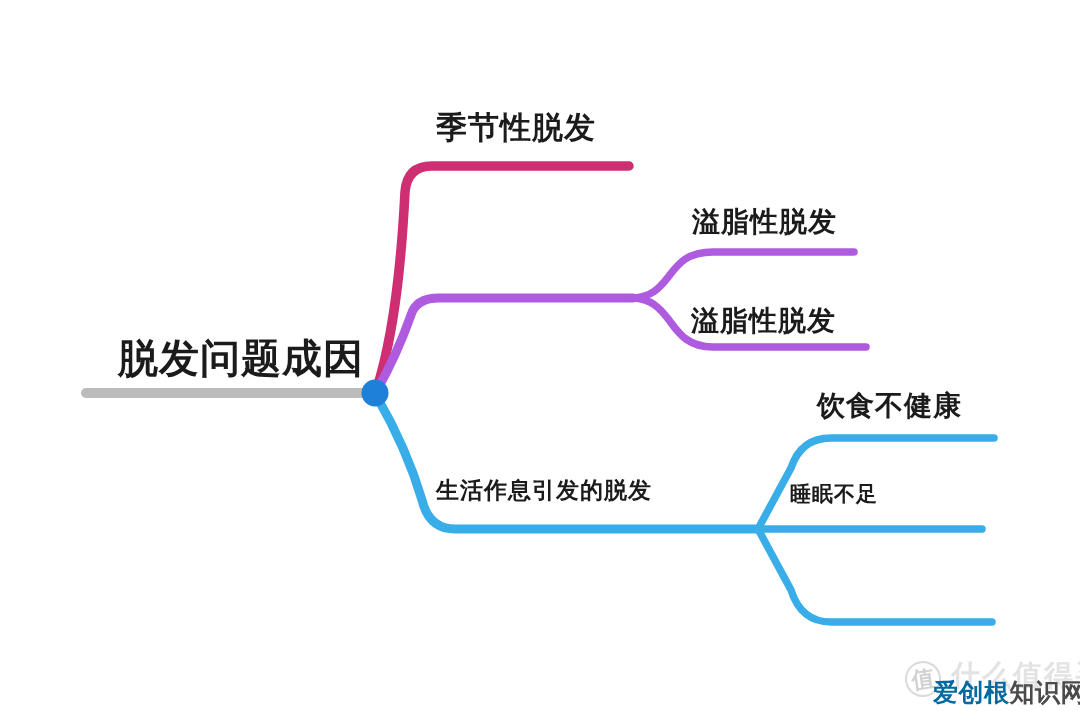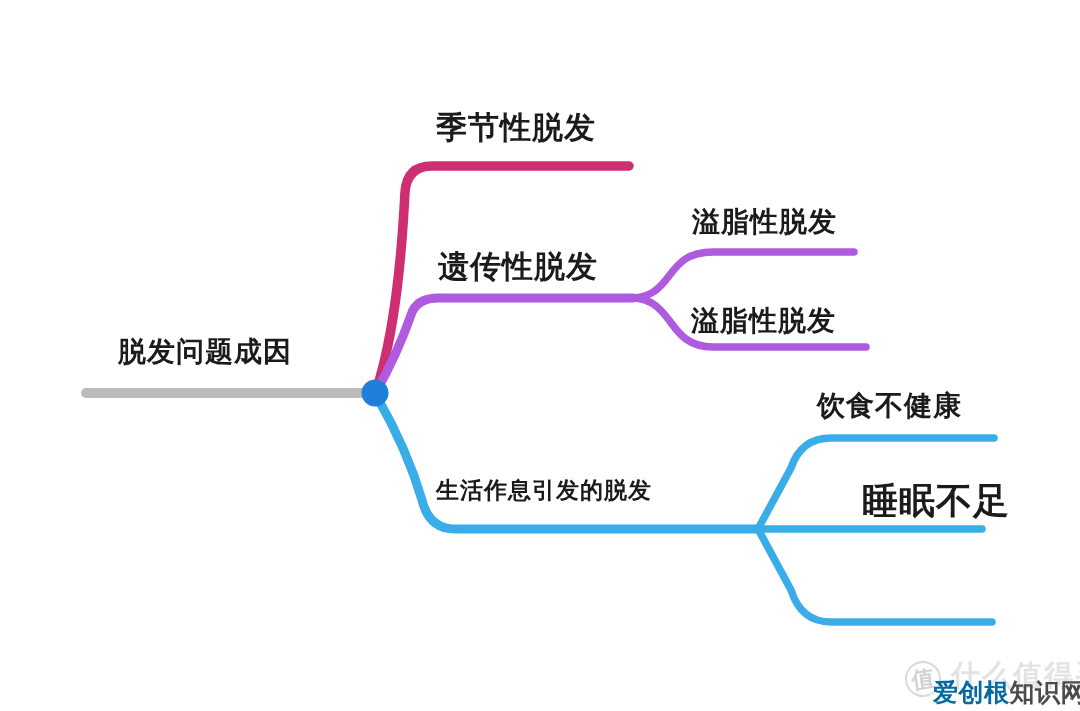--- a/index.html
+++ b/index.html
@@ -7,28 +7,28 @@
     position:relative; width:1080px; height:711px; background:#ffffff;
     overflow:hidden;
     font-family:"Liberation Sans","DejaVu Sans",sans-serif;
   }
   .mindmap-svg { position:absolute; left:0; top:0; }
   .mindmap-svg path { fill:none; stroke-linecap:round; stroke-linejoin:round; }
   .label {
     position:absolute; font-weight:bold; color:#1b1b1b;
     white-space:nowrap; letter-spacing:1px; line-height:1;
   }
-  .label-root   { left:118px; top:338px; font-size:28px; }
+  .label-root   { left:118px; top:338px; font-size:40px; }
   .label-seasonal { left:436px; top:112px; font-size:31px;text-align:right; }
   .label-genetic  { left:438px; top:251px; font-size:31px; }
   .label-lifestyle{ left:436px; top:479px; font-size:23px; }
   .label-androgenic { left:692px; top:208px; font-size:28px; }
   .label-seborrheic { left:691px; top:299px; font-size:28px;margin-top:8px; }
   .label-diet   { left:817px; top:392px; font-size:28px; }
-  .label-sleep  { left:862px; top:483px; font-size:36px; }
+  .label-sleep  { left:790px; top:483px; font-size:21px; }
   .label-stress { left:818px; top:577px; font-size:28px; }
 
   .watermark { position:absolute; left:900px; top:654px; width:175px; height:56px; }
   .wm-badge {
     position:absolute; left:5px; top:7px; width:36px; height:36px;
     border:2px solid #dadada; border-radius:50%;
     color:#d2d2d2; font-size:23px; font-weight:bold;
     display:flex; align-items:center; justify-content:center;
     transform:rotate(-8deg); box-sizing:border-box;
   }
@@ -61,21 +61,20 @@
     <path d="M760,529 L982,529" stroke-width="7.5" stroke="#38ADE8"></path>
     <path d="M758,529 L791,590 Q801,622 831,622 L992,622" stroke-width="7.5" stroke="#38ADE8"></path>
 
     <circle cx="375" cy="393" r="13.5" fill="#1E80D8"></circle>
   </svg>
 
   <div class="label label-root">脱发问题成因</div>
 
   <div class="label label-seasonal">季节性脱发</div>
 
-  <div class="label label-genetic">遗传性脱发</div>
   <div class="label label-androgenic">溢脂性脱发</div>
   <div class="label label-seborrheic">溢脂性脱发</div>
 
   <div class="label label-lifestyle">生活作息引发的脱发</div>
   <div class="label label-diet">饮食不健康</div>
   <div class="label label-sleep">睡眠不足</div>
 
   <div class="watermark">
     <span class="wm-badge">值</span>
     <span class="wm-faint">什么值得买</span>

